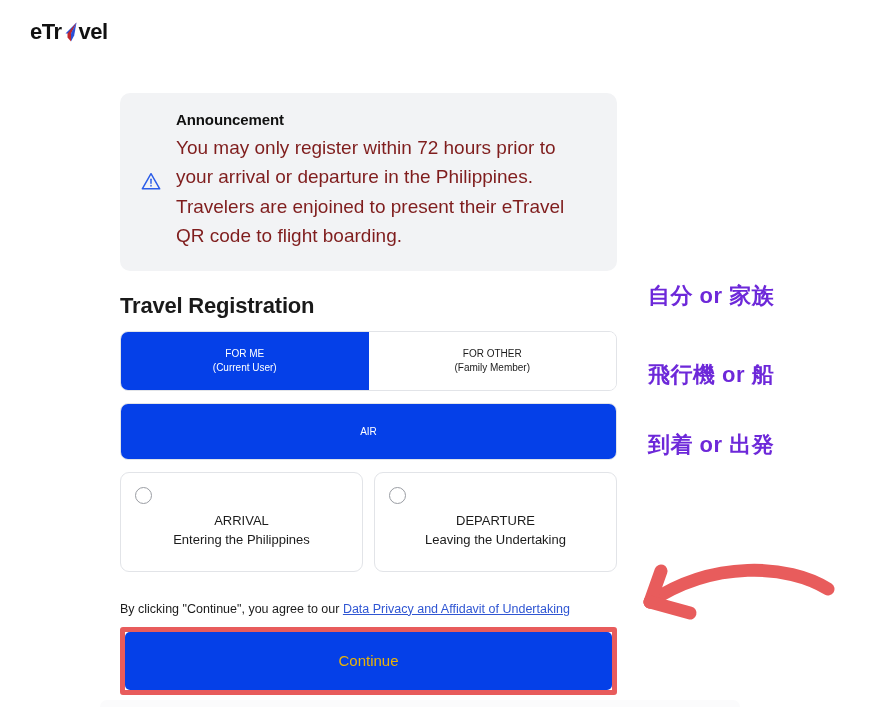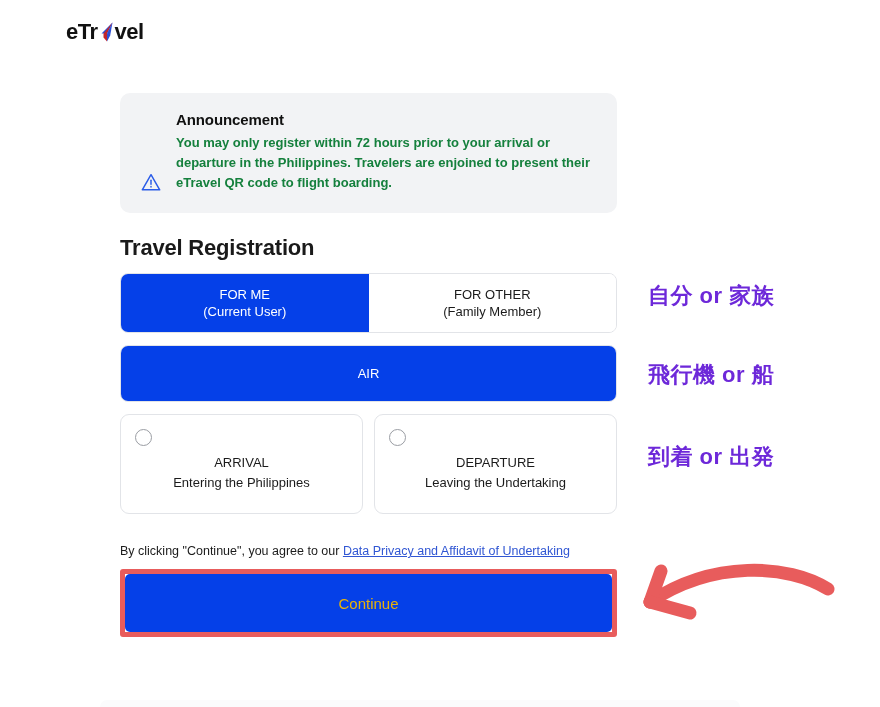--- a/index.html
+++ b/index.html
@@ -17,21 +17,20 @@
   .logo {
     position: absolute;
     left: 30px;
     top: 19px;
     display: flex;
     align-items: center;
     font-size: 22px;
     font-weight: 700;
     letter-spacing: -0.5px;
     color: #111111;
-    margin-left: 36px;
   }
   .logo-mark {
     display: inline-block;
     width: 17px;
     height: 22px;
     position: relative;
     margin: 0 0px;
     vertical-align: middle;
   }
 
@@ -43,40 +42,39 @@
     width: 497px;
   }
 
   
   .announce {
     background: #f2f3f5;
     border-radius: 10px;
     padding: 18px 20px 20px 20px;
     display: flex;
     gap: 14px;
-    align-items: flex-end;
+    align-items: center;
   }
   .announce-icon {
     flex: 0 0 auto;
     width: 22px;
     height: 22px;
   }
   .announce-body { flex: 1 1 auto; }
   .announce-title {
     font-size: 15px;
     font-weight: 700;
     color: #111111;
     margin-bottom: 5px;
     letter-spacing: -0.1px;
   }
   .announce-text {
-    font-size: 13px;
+    font-size: 19px;
     line-height: 1.55;
-    color: #15803d;
-    font-weight: bold;
+    color: #7f1d1d;
   }
 
   
   .section-title {
     font-size: 22px;
     font-weight: 700;
     color: #1a1a1a;
     margin-top: 22px;
     margin-bottom: 12px;
     letter-spacing: -0.2px;
@@ -91,21 +89,21 @@
     overflow: hidden;
     background: #ffffff;
     margin-bottom: 12px;
   }
   .seg {
     flex: 1 1 50%;
     display: flex;
     flex-direction: column;
     align-items: center;
     justify-content: center;
-    font-size: 13px;
+    font-size: 10px;
     line-height: 1.35;
     color: #1b1b1b;
     background: #ffffff;
     cursor: pointer;
     text-align: left;
   }
   .seg.active {
     background: #0540e8;
     color: #ffffff;
   }
@@ -186,21 +184,21 @@
   .anno {
     position: absolute;
     color: #6d28d9;
     font-weight: 700;
     font-size: 22px;
     white-space: nowrap;
     letter-spacing: 0.5px;
   }
   #anno-1 { left: 648px; top: 281px; }
   #anno-2 { left: 648px; top: 360px; }
-  #anno-3 { left: 648px; top: 430px; margin-top: 12px; }
+  #anno-3 { left: 648px; top: 430px; }
 
   
   .arrow-svg {
     position: absolute;
     left: 628px;
     top: 562px;
     width: 210px;
     height: 90px;
   }
 

